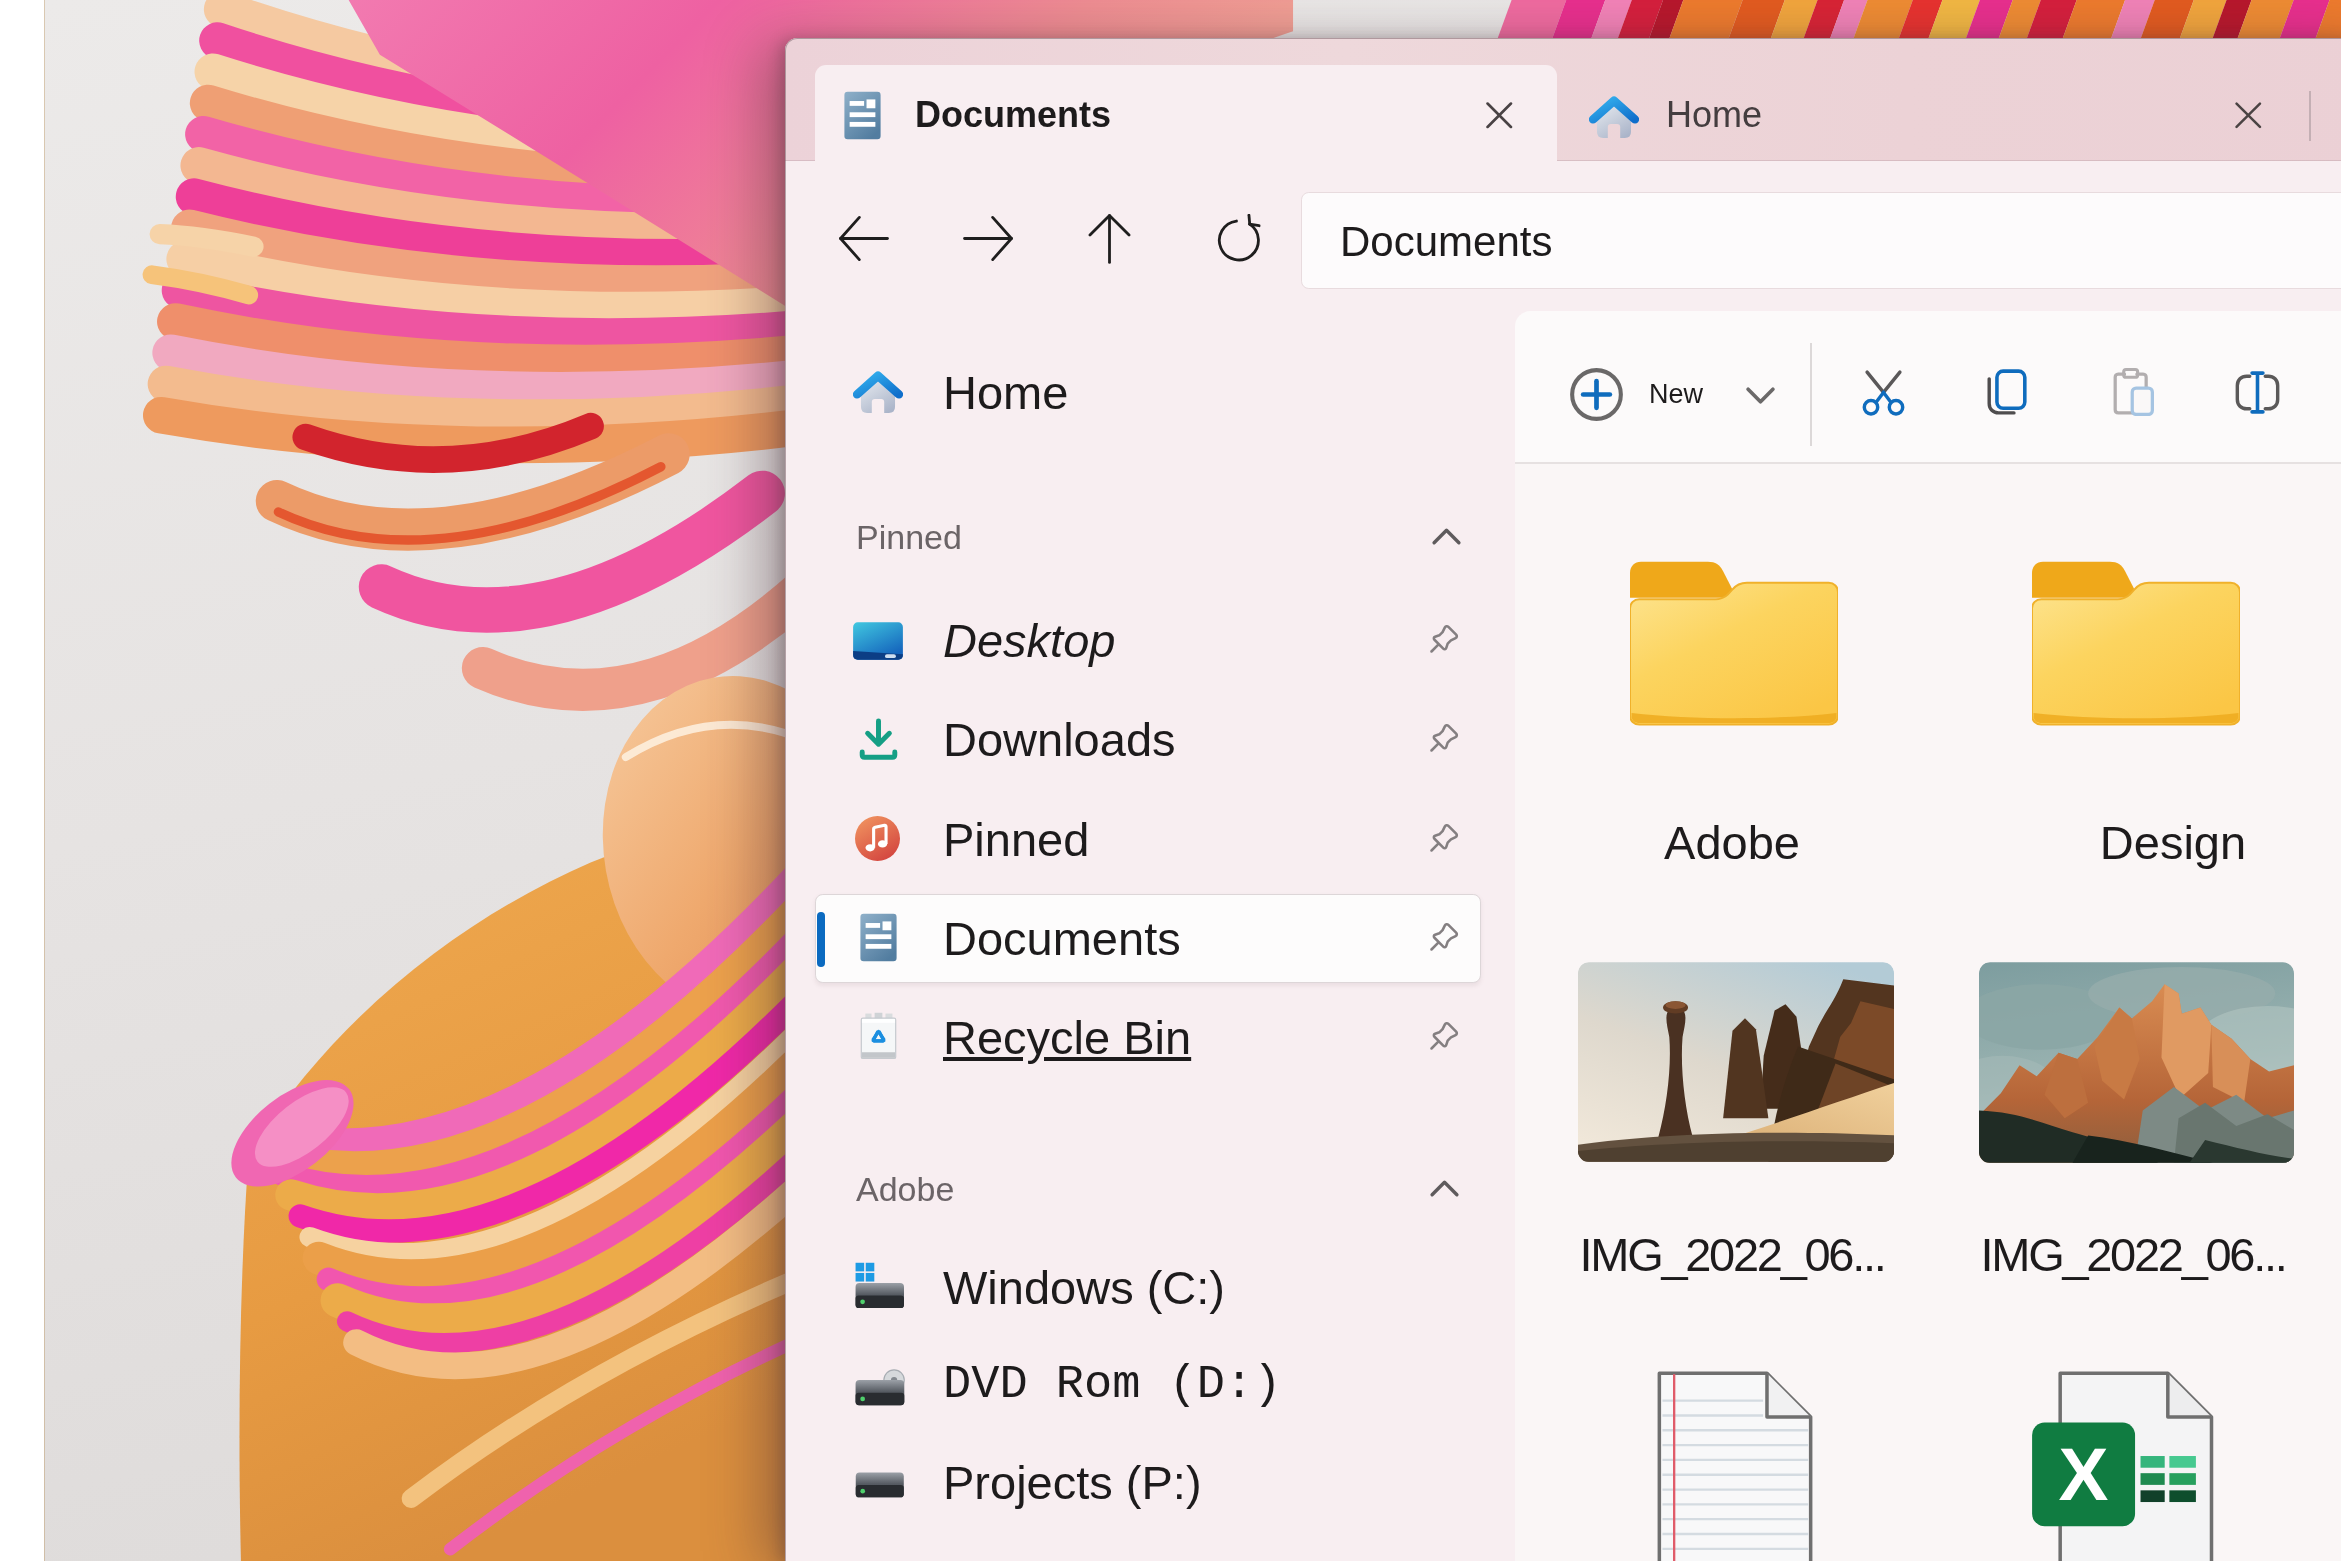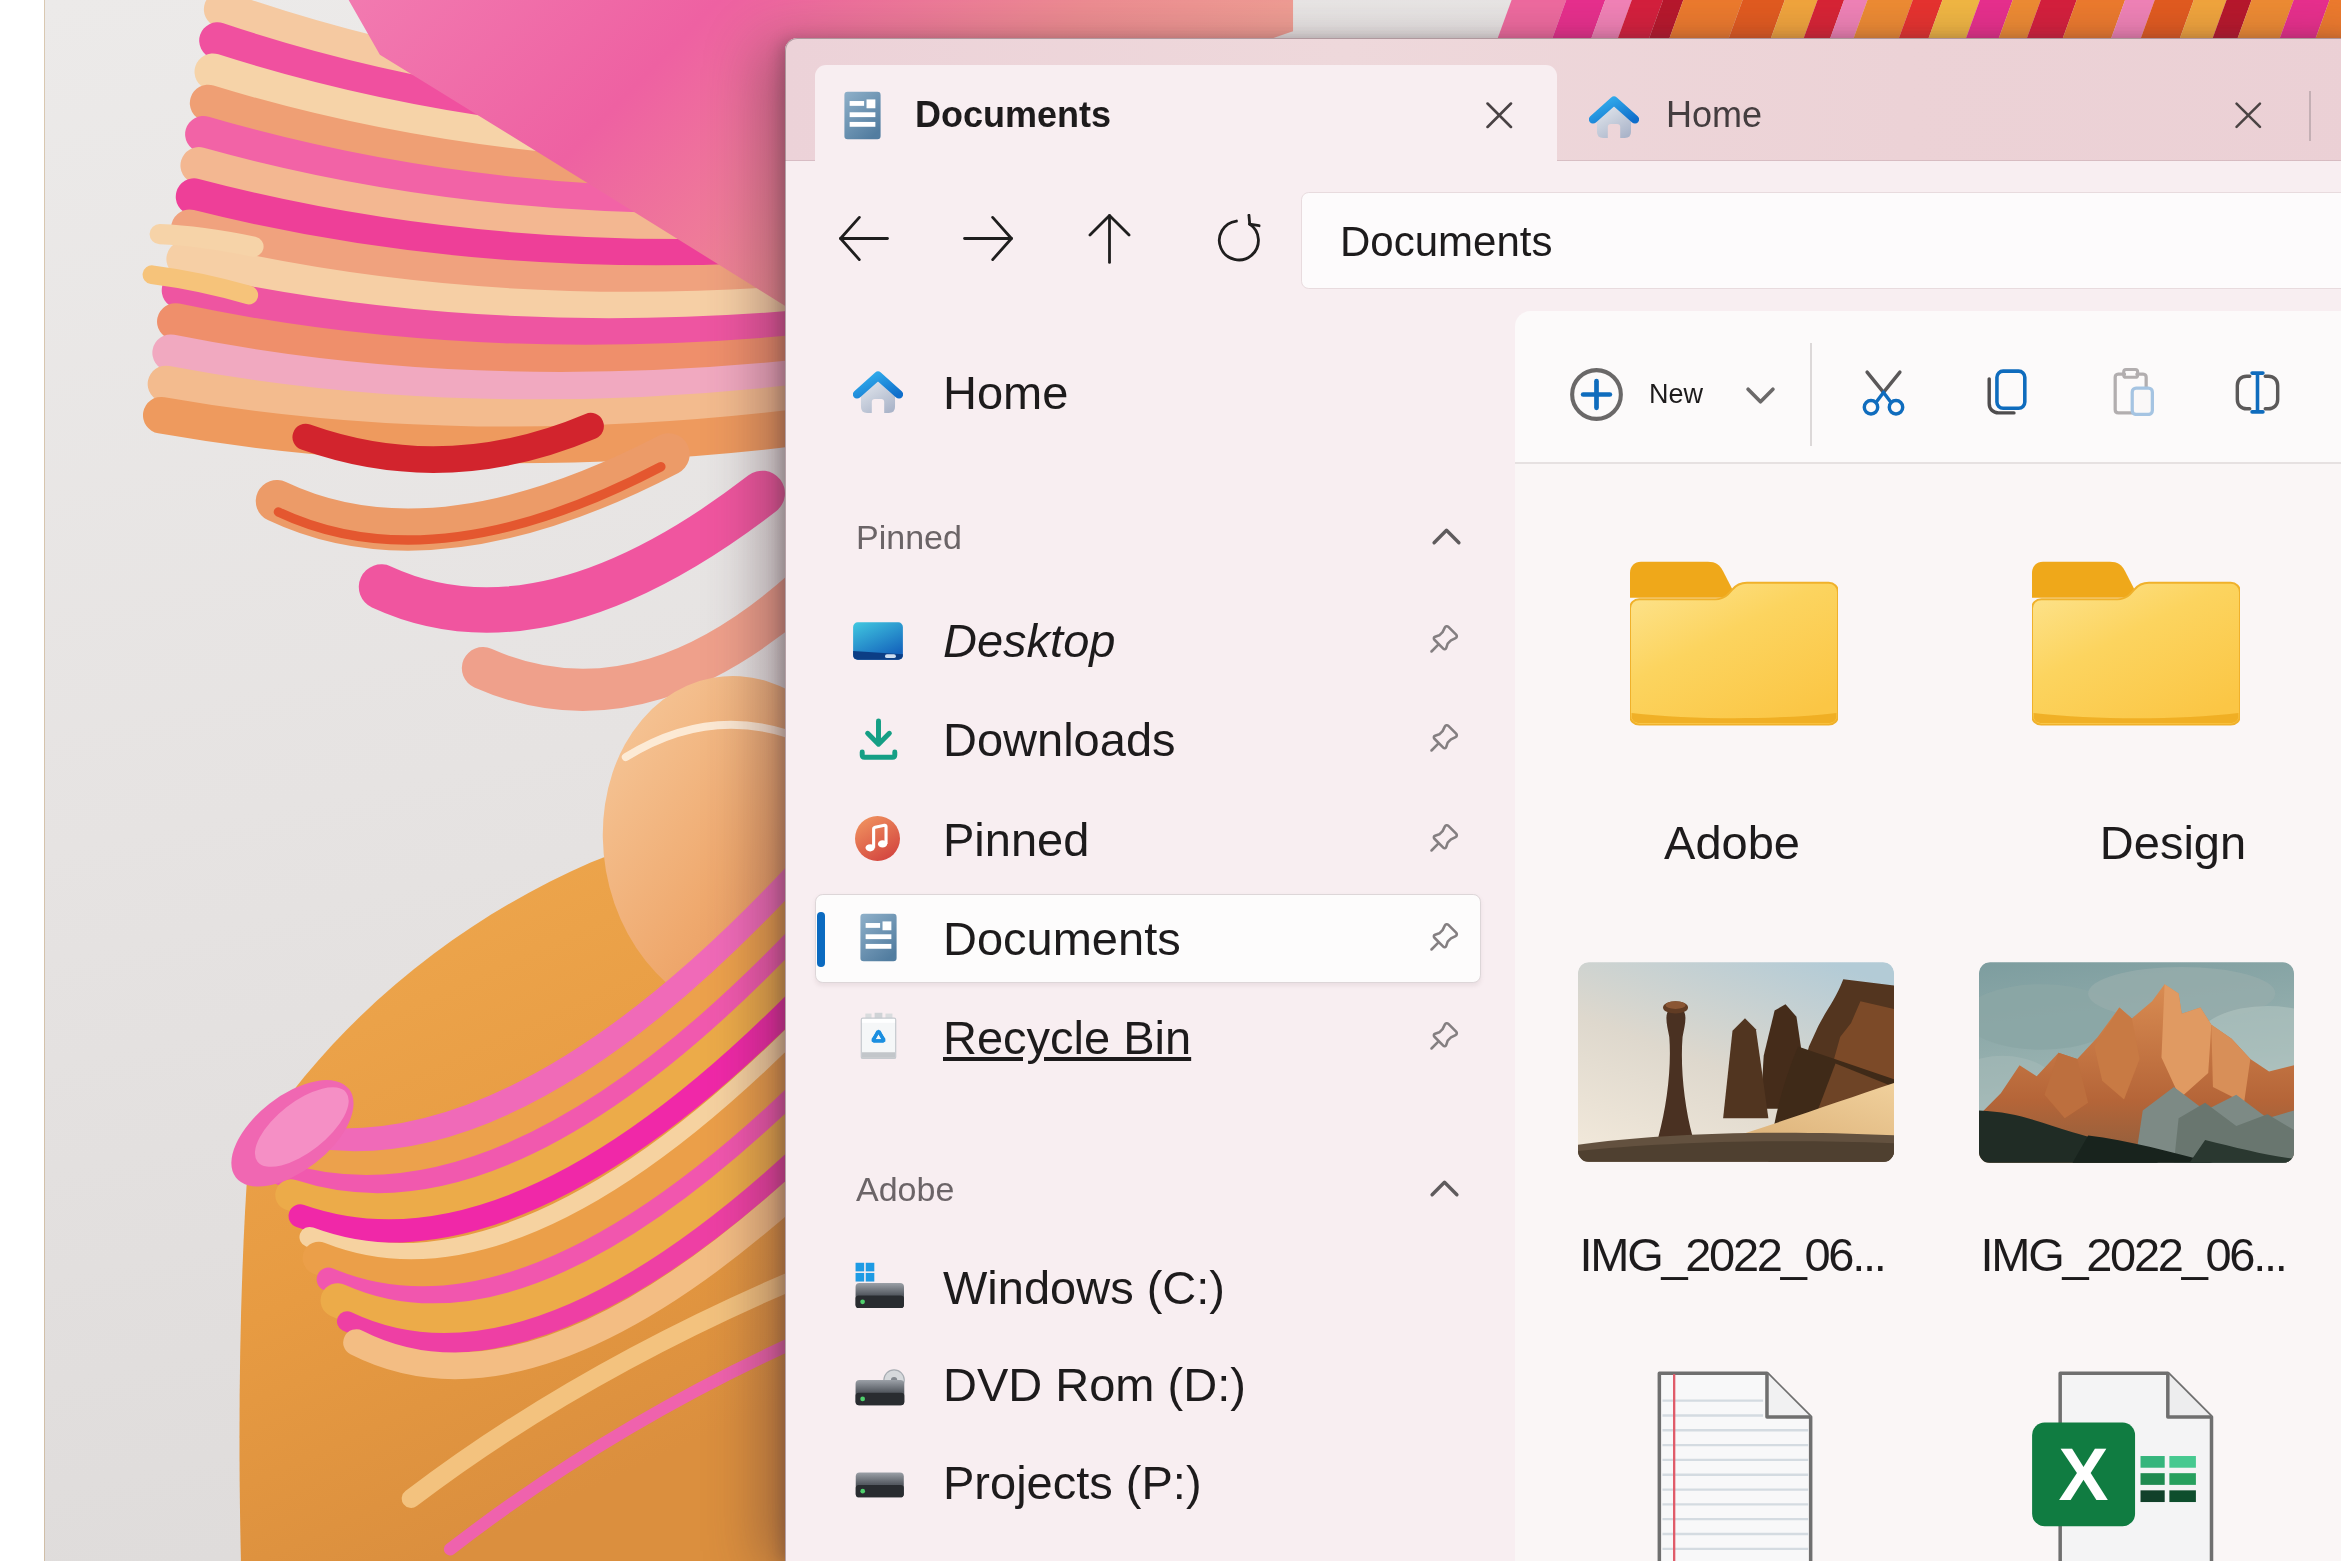--- a/index.html
+++ b/index.html
@@ -365,21 +365,21 @@
     </svg>
     <div class="txt s60" style="left:158px; top:1226px;">Windows (C:)</div>
 
     <svg class="abs" style="left:69px; top:1331px;" width="55" height="41" viewBox="0 0 70 52">
       <circle cx="51" cy="14" r="13" fill="#d6d9dc" stroke="#a8adb3" stroke-width="1.5"></circle>
       <circle cx="51" cy="14" r="4" fill="#84898f"></circle>
       <rect x="2" y="14" width="62" height="32" rx="5" fill="url(#drvg)"></rect>
       <rect x="2" y="30" width="62" height="16" rx="4" fill="#292c30"></rect>
       <circle cx="11" cy="38" r="3" fill="#4fd06c"></circle>
     </svg>
-    <div class="txt s60" style="left:158px; top:1323px;">DVD Rom (D:)</div>
+    <div class="txt s60" style="left:158px; top:1323px;font-family:Liberation Mono, monospace;">DVD Rom (D:)</div>
 
     <svg class="abs" style="left:69px; top:1433px;" width="50" height="31" viewBox="0 0 64 40">
       <rect x="2" y="2" width="62" height="32" rx="5" fill="url(#drvg)"></rect>
       <rect x="2" y="18" width="62" height="16" rx="4" fill="#292c30"></rect>
       <circle cx="11" cy="26" r="3" fill="#4fd06c"></circle>
     </svg>
     <div class="txt s60" style="left:158px; top:1421px;">Projects (P:)</div>
 
     <svg class="abs pin" style="left:643px; top:586px;" width="31" height="31" viewBox="0 0 40 40">
         <use href="#pinsym"></use>

